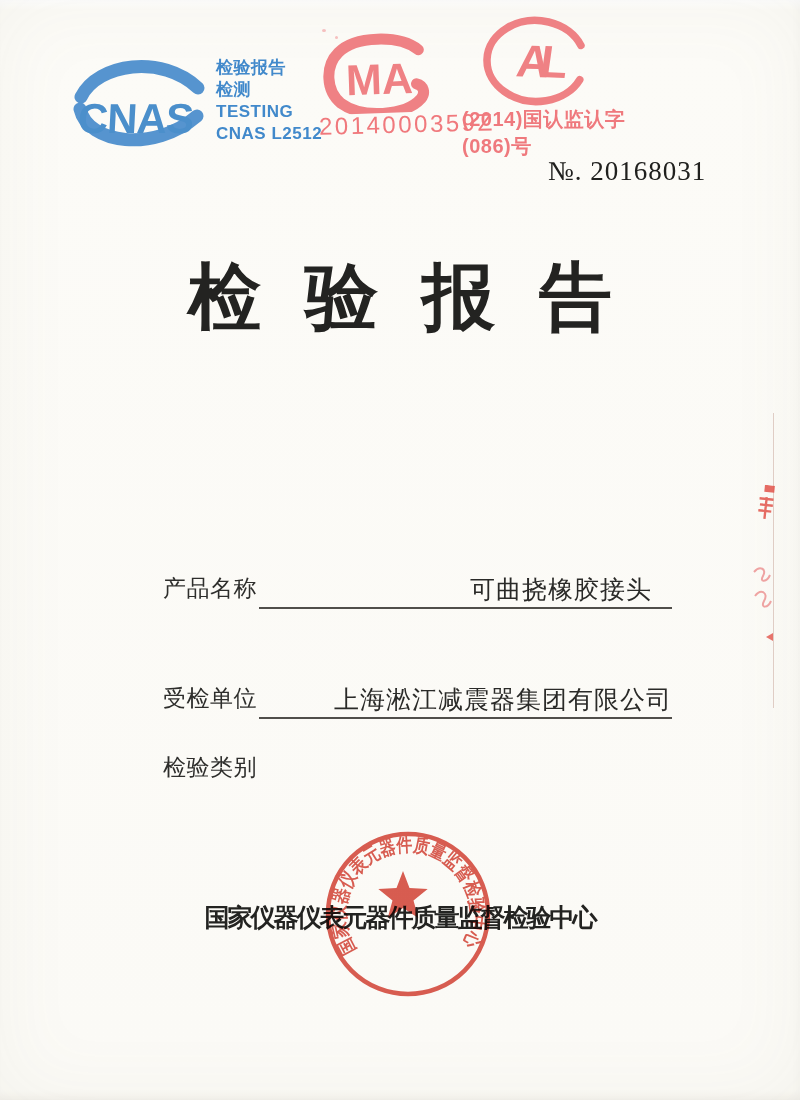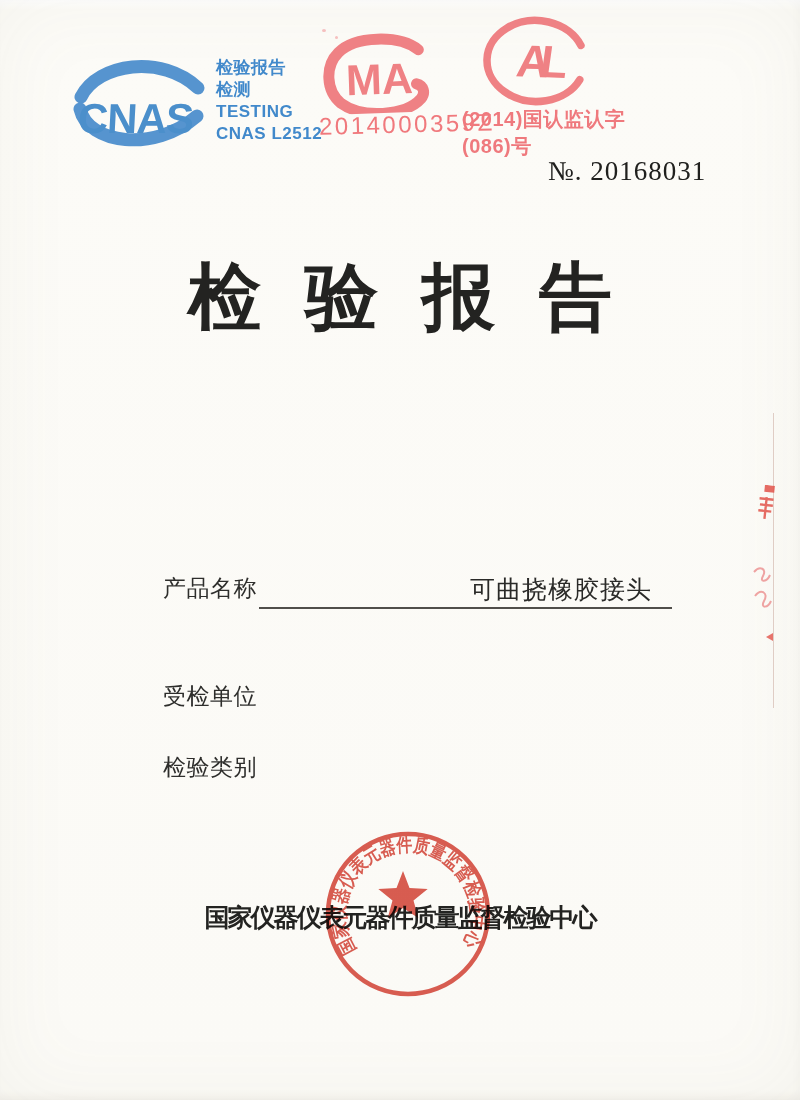--- a/index.html
+++ b/index.html
@@ -121,20 +121,23 @@
   <div class="title">检验报告</div>
 
   <div class="field-row row-1">
     <span class="field-label">产品名称</span>
     <div class="field-line">
       <span class="field-value">可曲挠橡胶接头</span>
     </div>
   </div>
   <div class="field-row row-2">
     <span class="field-label">受检单位</span>
+    <div class="field-line">
+      <span class="field-value">上海淞江减震器集团有限公司</span>
+    </div>
   </div>
   <div class="field-row row-3">
     <span class="field-label">检验类别</span>
   </div>
 
   <div class="institution">国家仪器仪表元器件质量监督检验中心</div>
 
   <svg class="bottom-seal" viewBox="-86 -86 172 172">
     <circle cx="0" cy="0" r="80" fill="none" stroke="#d6473b" stroke-width="4.5"></circle>
     <polygon points="0,-26 6.5,-8.9 24.7,-8 10.5,3.4 15.3,21 0,11 -15.3,21 -10.5,3.4 -24.7,-8 -6.5,-8.9" fill="#d6473b" transform="translate(-5,-17)"></polygon>

